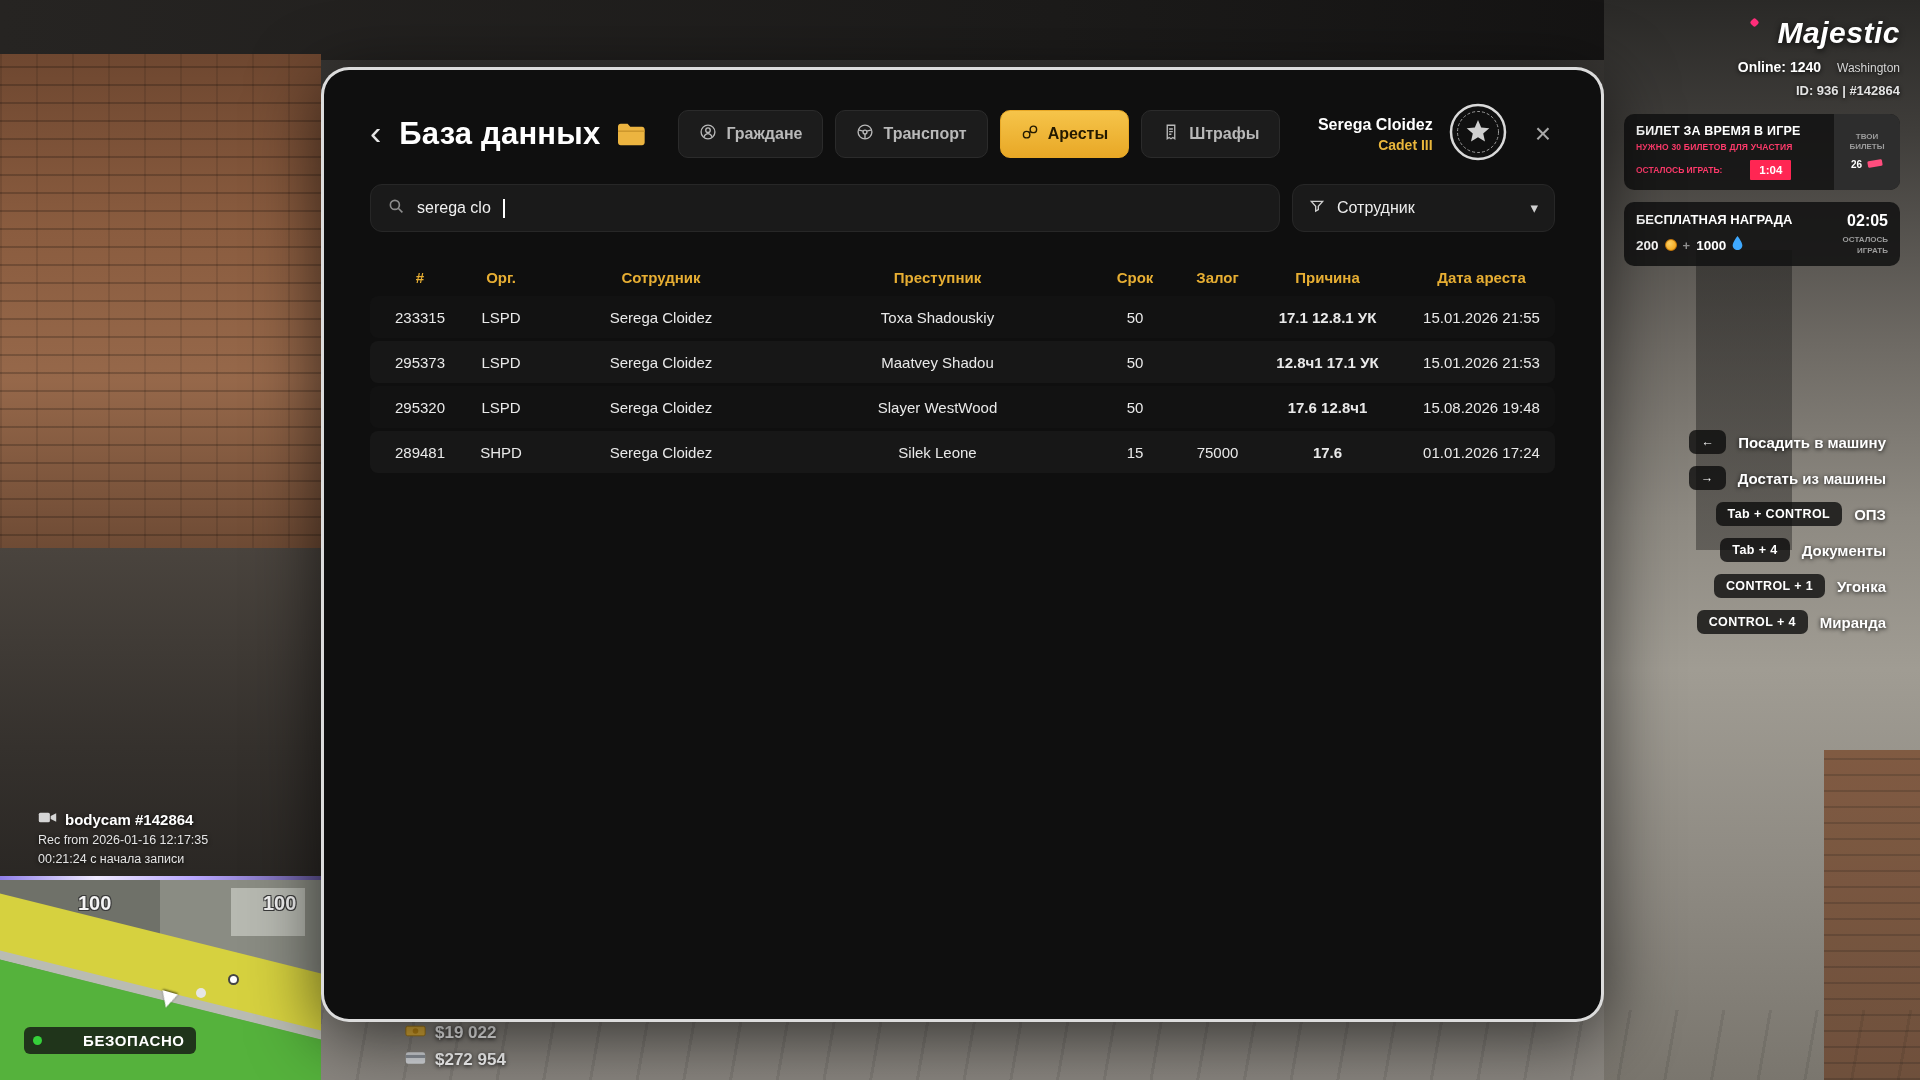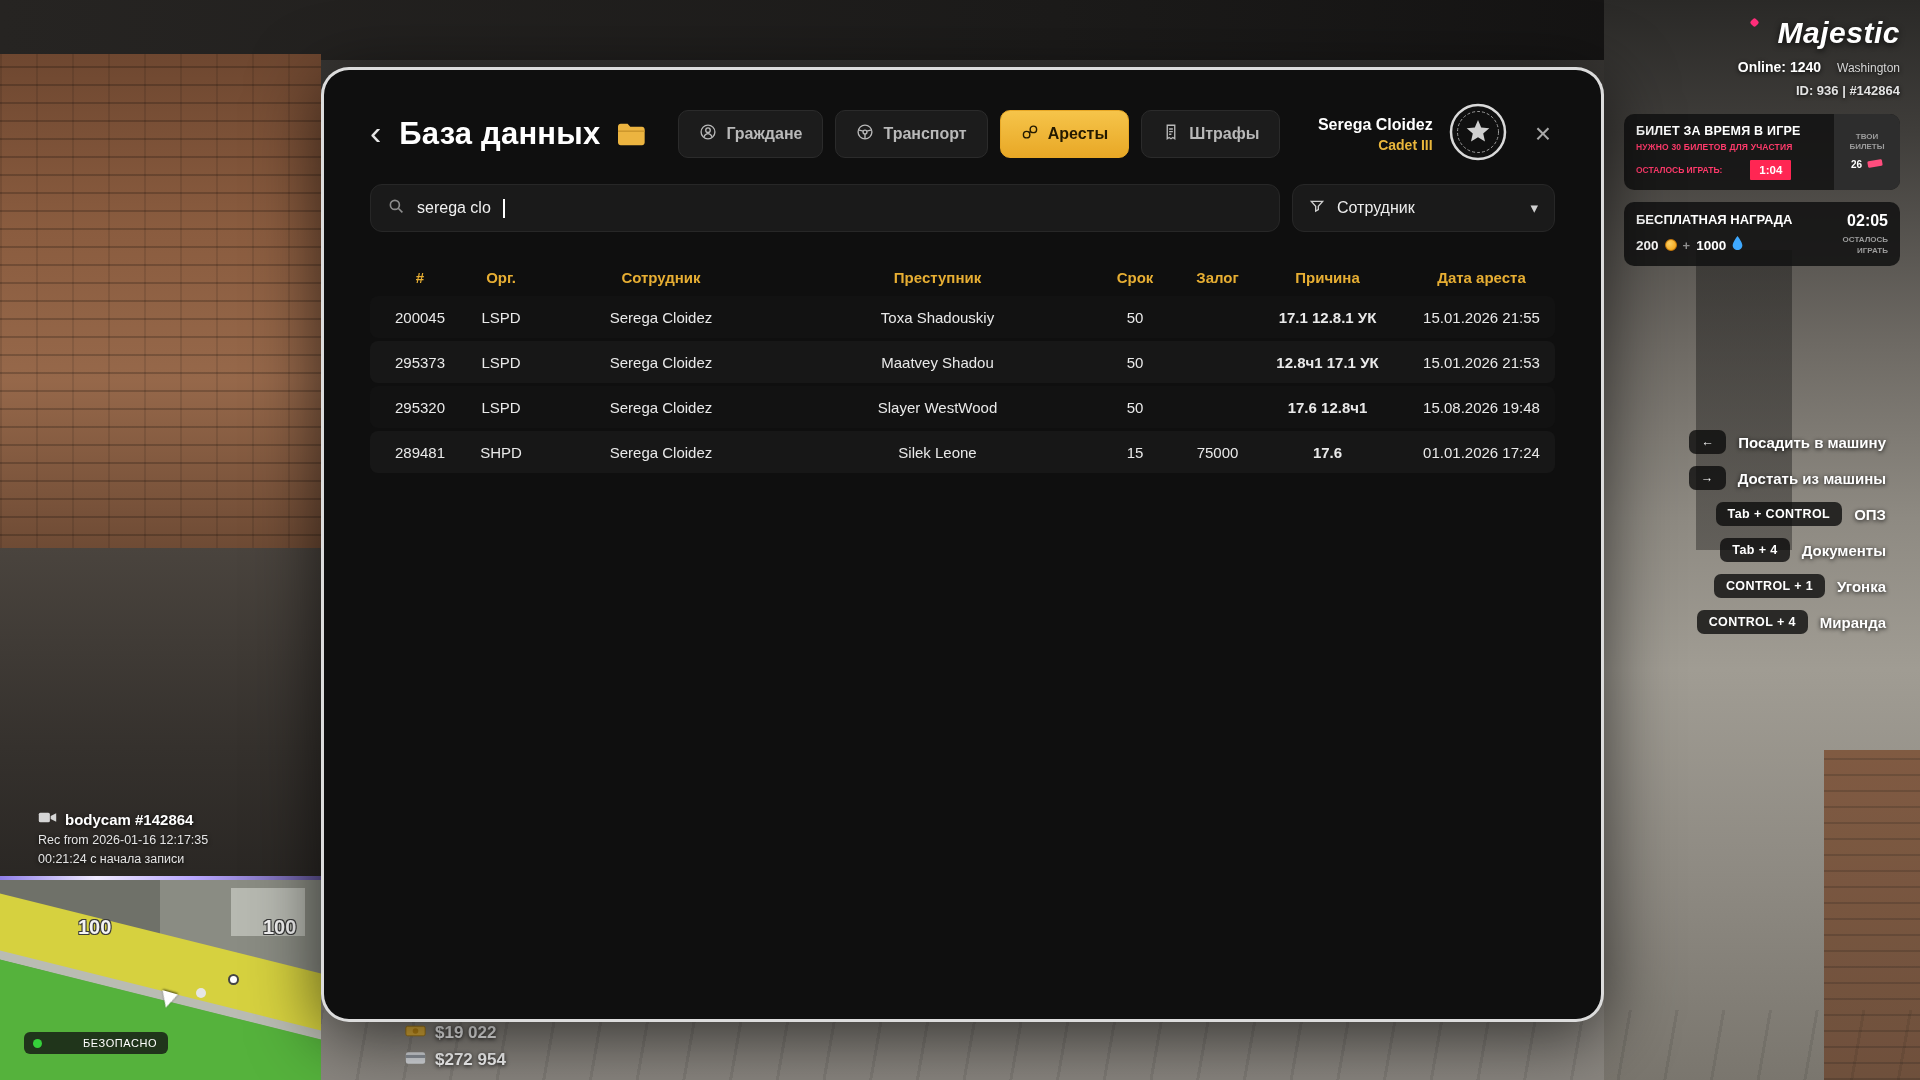--- a/index.html
+++ b/index.html
@@ -133,34 +133,34 @@
       background:#8a8c83; z-index:4; }
   .mm-dark { position:absolute; left:0; top:0; width:160px; height:92px; background:#6f7169; }
   .mm-bldg { position:absolute; right:16px; top:8px; width:74px; height:48px; background:#cfd1c9; opacity:.65; }
   .mm-yellow { position:absolute; left:-60px; top:58px; width:470px; height:60px;
       background:#d6d13f; transform:rotate(14deg); }
   .mm-road { position:absolute; left:-40px; top:118px; width:460px; height:9px;
       background:#babcb3; transform:rotate(14deg); }
   .mm-green { position:absolute; left:-70px; top:122px; width:460px; height:170px;
       background:#55b23c; transform:rotate(14deg); }
   .mm-label { position:absolute; top:12px; font-size:20px; font-weight:700; color:#f4f4f4;
-      text-shadow:-1px -1px 0 #3a3a3a, 1px -1px 0 #3a3a3a, -1px 1px 0 #3a3a3a, 1px 1px 0 #3a3a3a;margin-top:24px; }
+      text-shadow:-1px -1px 0 #3a3a3a, 1px -1px 0 #3a3a3a, -1px 1px 0 #3a3a3a, 1px 1px 0 #3a3a3a; }
   .mm-label-l { left:78px; } .mm-label-r { left:263px; }
   .mm-player { position:absolute; left:160px; top:112px; width:0; height:0;
       border-left:8px solid transparent; border-right:8px solid transparent;
       border-bottom:16px solid #fff; transform:rotate(196deg);
       filter:drop-shadow(0 1px 1px rgba(0,0,0,.7)); }
   .mm-blip1 { position:absolute; left:228px; top:94px; width:11px; height:11px;
       background:#fff; border:2px solid #444; border-radius:50%; }
   .mm-blip2 { position:absolute; left:196px; top:108px; width:10px; height:10px;
       background:#e6e6e6; border-radius:50%; }
   .safe-badge { position:absolute; left:24px; bottom:26px; display:flex; align-items:center; gap:8px;
       background:rgba(18,18,18,0.78); border-radius:6px; padding:5px 11px 5px 9px; }
   .safe-dot { width:9px; height:9px; border-radius:50%; background:#35d13a; }
-  .safe-text { font-size:11px; font-weight:400; color:#fff; letter-spacing:.6px;padding-left:33px; }
+  .safe-text { font-size:15px; font-weight:700; color:#fff; letter-spacing:.6px;padding-left:33px; }
 
   
   .money { position:absolute; left:405px; top:1023px; z-index:4; color:#fff;
       text-shadow:0 1px 4px rgba(0,0,0,.9); }
   .money-row { display:flex; align-items:center; gap:9px; margin-bottom:7px; }
   .money-val { font-size:17px; font-weight:700; }
 </style>
 </head>
 <body>
 
@@ -383,21 +383,21 @@
         <span>Орг.</span>
         <span>Сотрудник</span>
         <span>Преступник</span>
         <span>Срок</span>
         <span>Залог</span>
         <span>Причина</span>
         <span>Дата ареста</span>
       </div>
 
       <div class="tbl-row">
-        <span>200045</span>
+        <span>233315</span>
         <span>LSPD</span>
         <span>Serega Cloidez</span>
         <span>Toxa Shadouskiy</span>
         <span>50</span>
         <span></span>
         <span class="c-reason">17.1 12.8.1 УК</span>
         <span>15.01.2026 21:55</span>
       </div>
       <div class="tbl-row">
         <span>295373</span>

